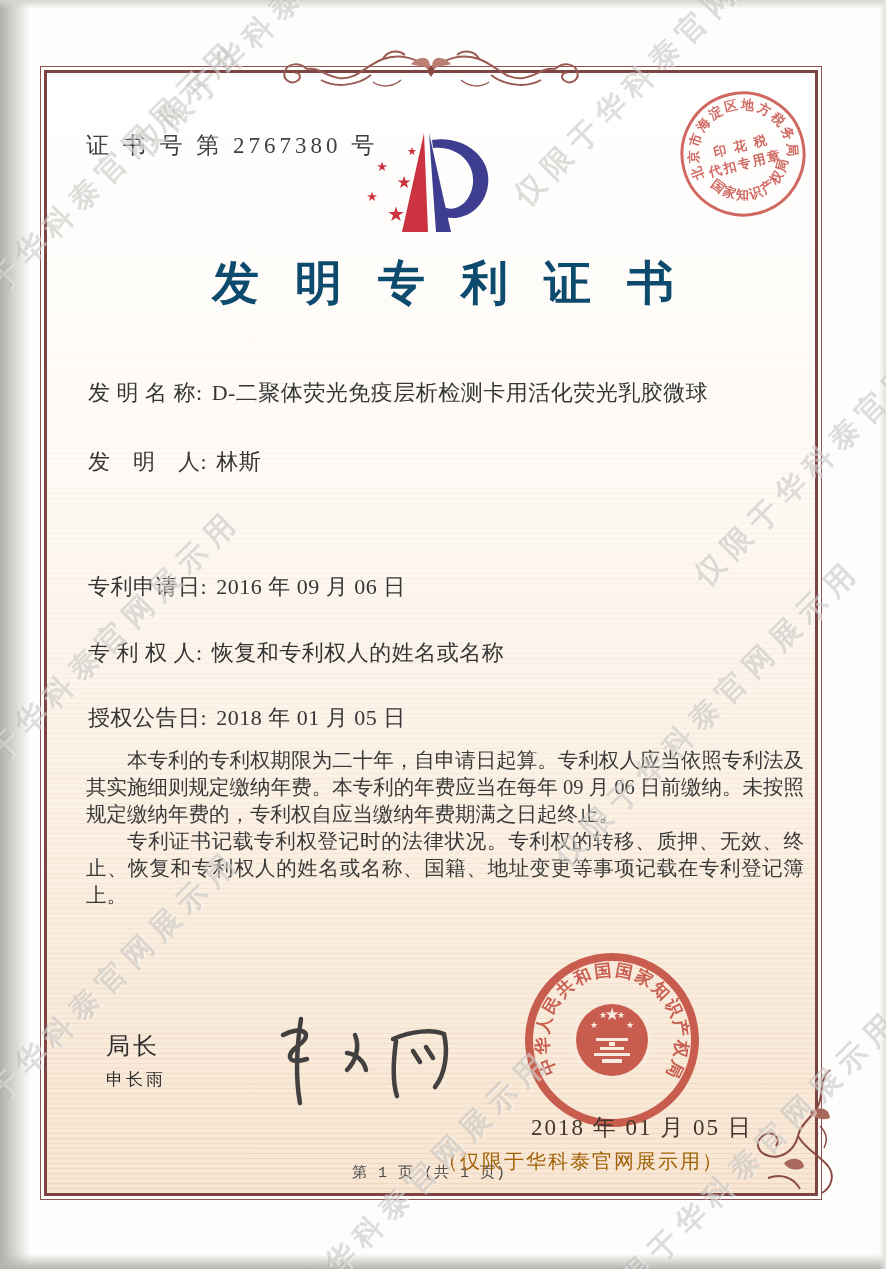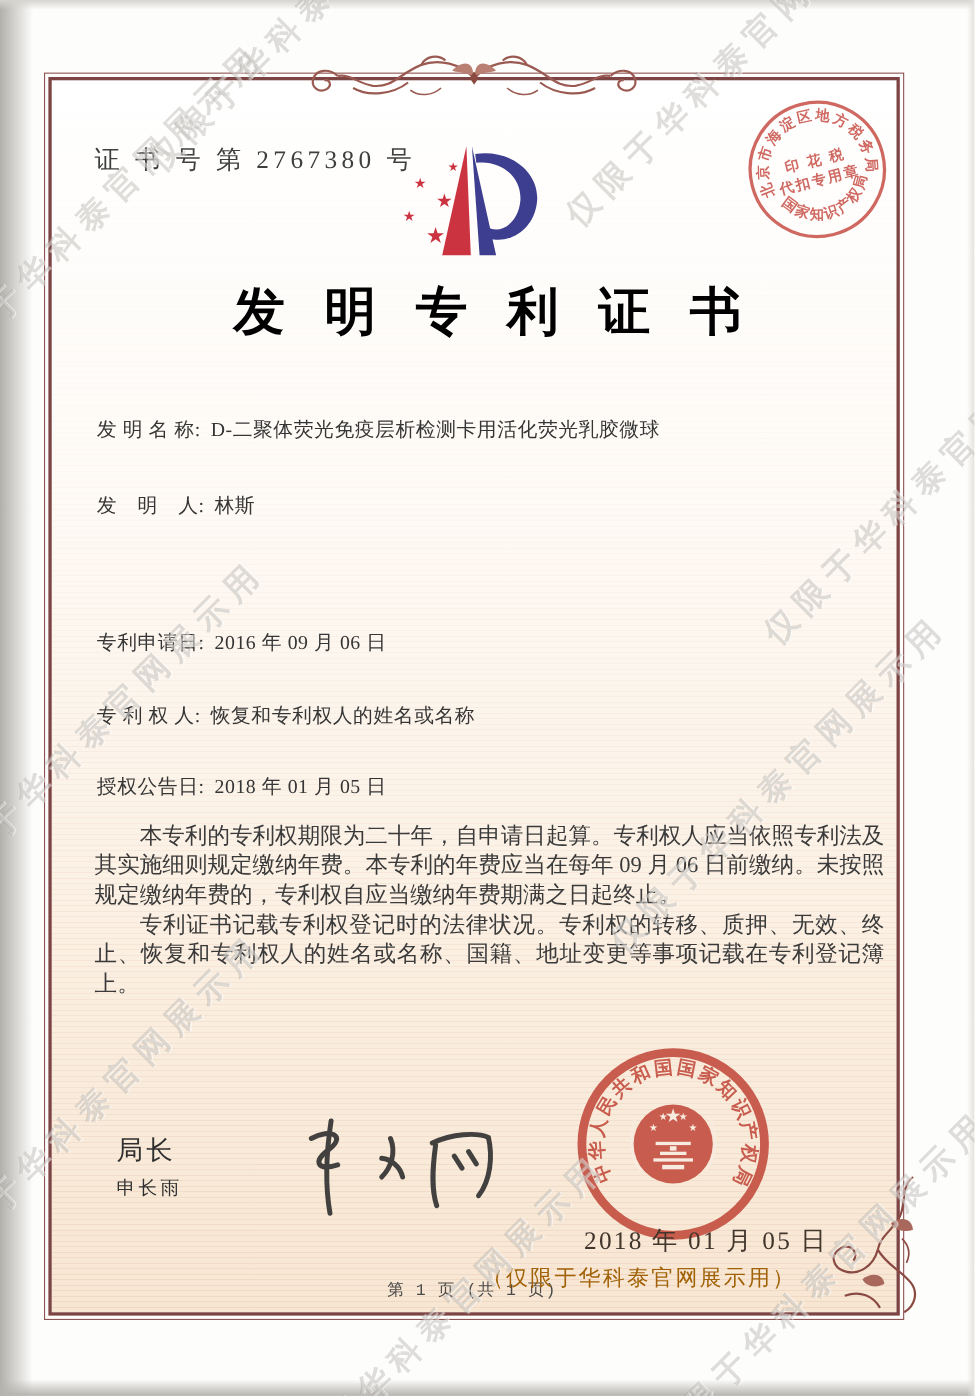--- a/index.html
+++ b/index.html
@@ -25,23 +25,23 @@
     position:absolute; left:0; top:0; right:0; bottom:0;
     background:repeating-linear-gradient(180deg, rgba(205,135,112,0.16) 0 1px, rgba(0,0,0,0) 1px 5px);
     -webkit-mask-image:linear-gradient(180deg, rgba(0,0,0,0) 0%, rgba(0,0,0,0.25) 40%, rgba(0,0,0,0.9) 100%);
     mask-image:linear-gradient(180deg, rgba(0,0,0,0) 0%, rgba(0,0,0,0.25) 40%, rgba(0,0,0,0.9) 100%);
   }
 
   .layer { position:absolute; left:0; top:0; width:886px; height:1269px; z-index:3; }
 
   .cert-number { position:absolute; left:86px; top:130px; font-size:23px; letter-spacing:4px; color:#3f3f3f; white-space:nowrap; }
 
-  .doc-title { position:absolute; left:0; top:252px; width:886px; text-align:center; font-size:47px; font-weight:600; letter-spacing:36px; text-indent:36px; color:#000000; }
-
-  .field-row { position:absolute; left:88px; font-size:18px; color:#353535; white-space:nowrap; letter-spacing:0.5px; }
+  .doc-title { position:absolute; left:0; top:252px; width:886px; text-align:center; font-size:47px; font-weight:600; letter-spacing:36px; text-indent:36px; color:#0c4a6e; }
+
+  .field-row { position:absolute; left:88px; font-size:22px; color:#353535; white-space:nowrap; letter-spacing:0.5px; }
   .field-value { margin-left:9px; }
 
   .body-text { position:absolute; left:86px; top:747px; width:718px; font-size:20.5px; line-height:27px; color:#3a3a3a; text-align:justify; }
   .body-text p { text-indent:2em; margin:0; }
 
   .signer-title { position:absolute; left:106px; top:1030px; font-size:24px; color:#2e2e2e; font-family:"Liberation Sans","DejaVu Sans",sans-serif; letter-spacing:3px; }
   .signer-name  { position:absolute; left:106px; top:1068px; font-size:17px; color:#2e2e2e; font-family:"Liberation Sans","DejaVu Sans",sans-serif; letter-spacing:3px; }
 
   .seal-date { position:absolute; left:531px; top:1112px; font-size:23px; letter-spacing:2px; color:#41352c; z-index:5; }
 

